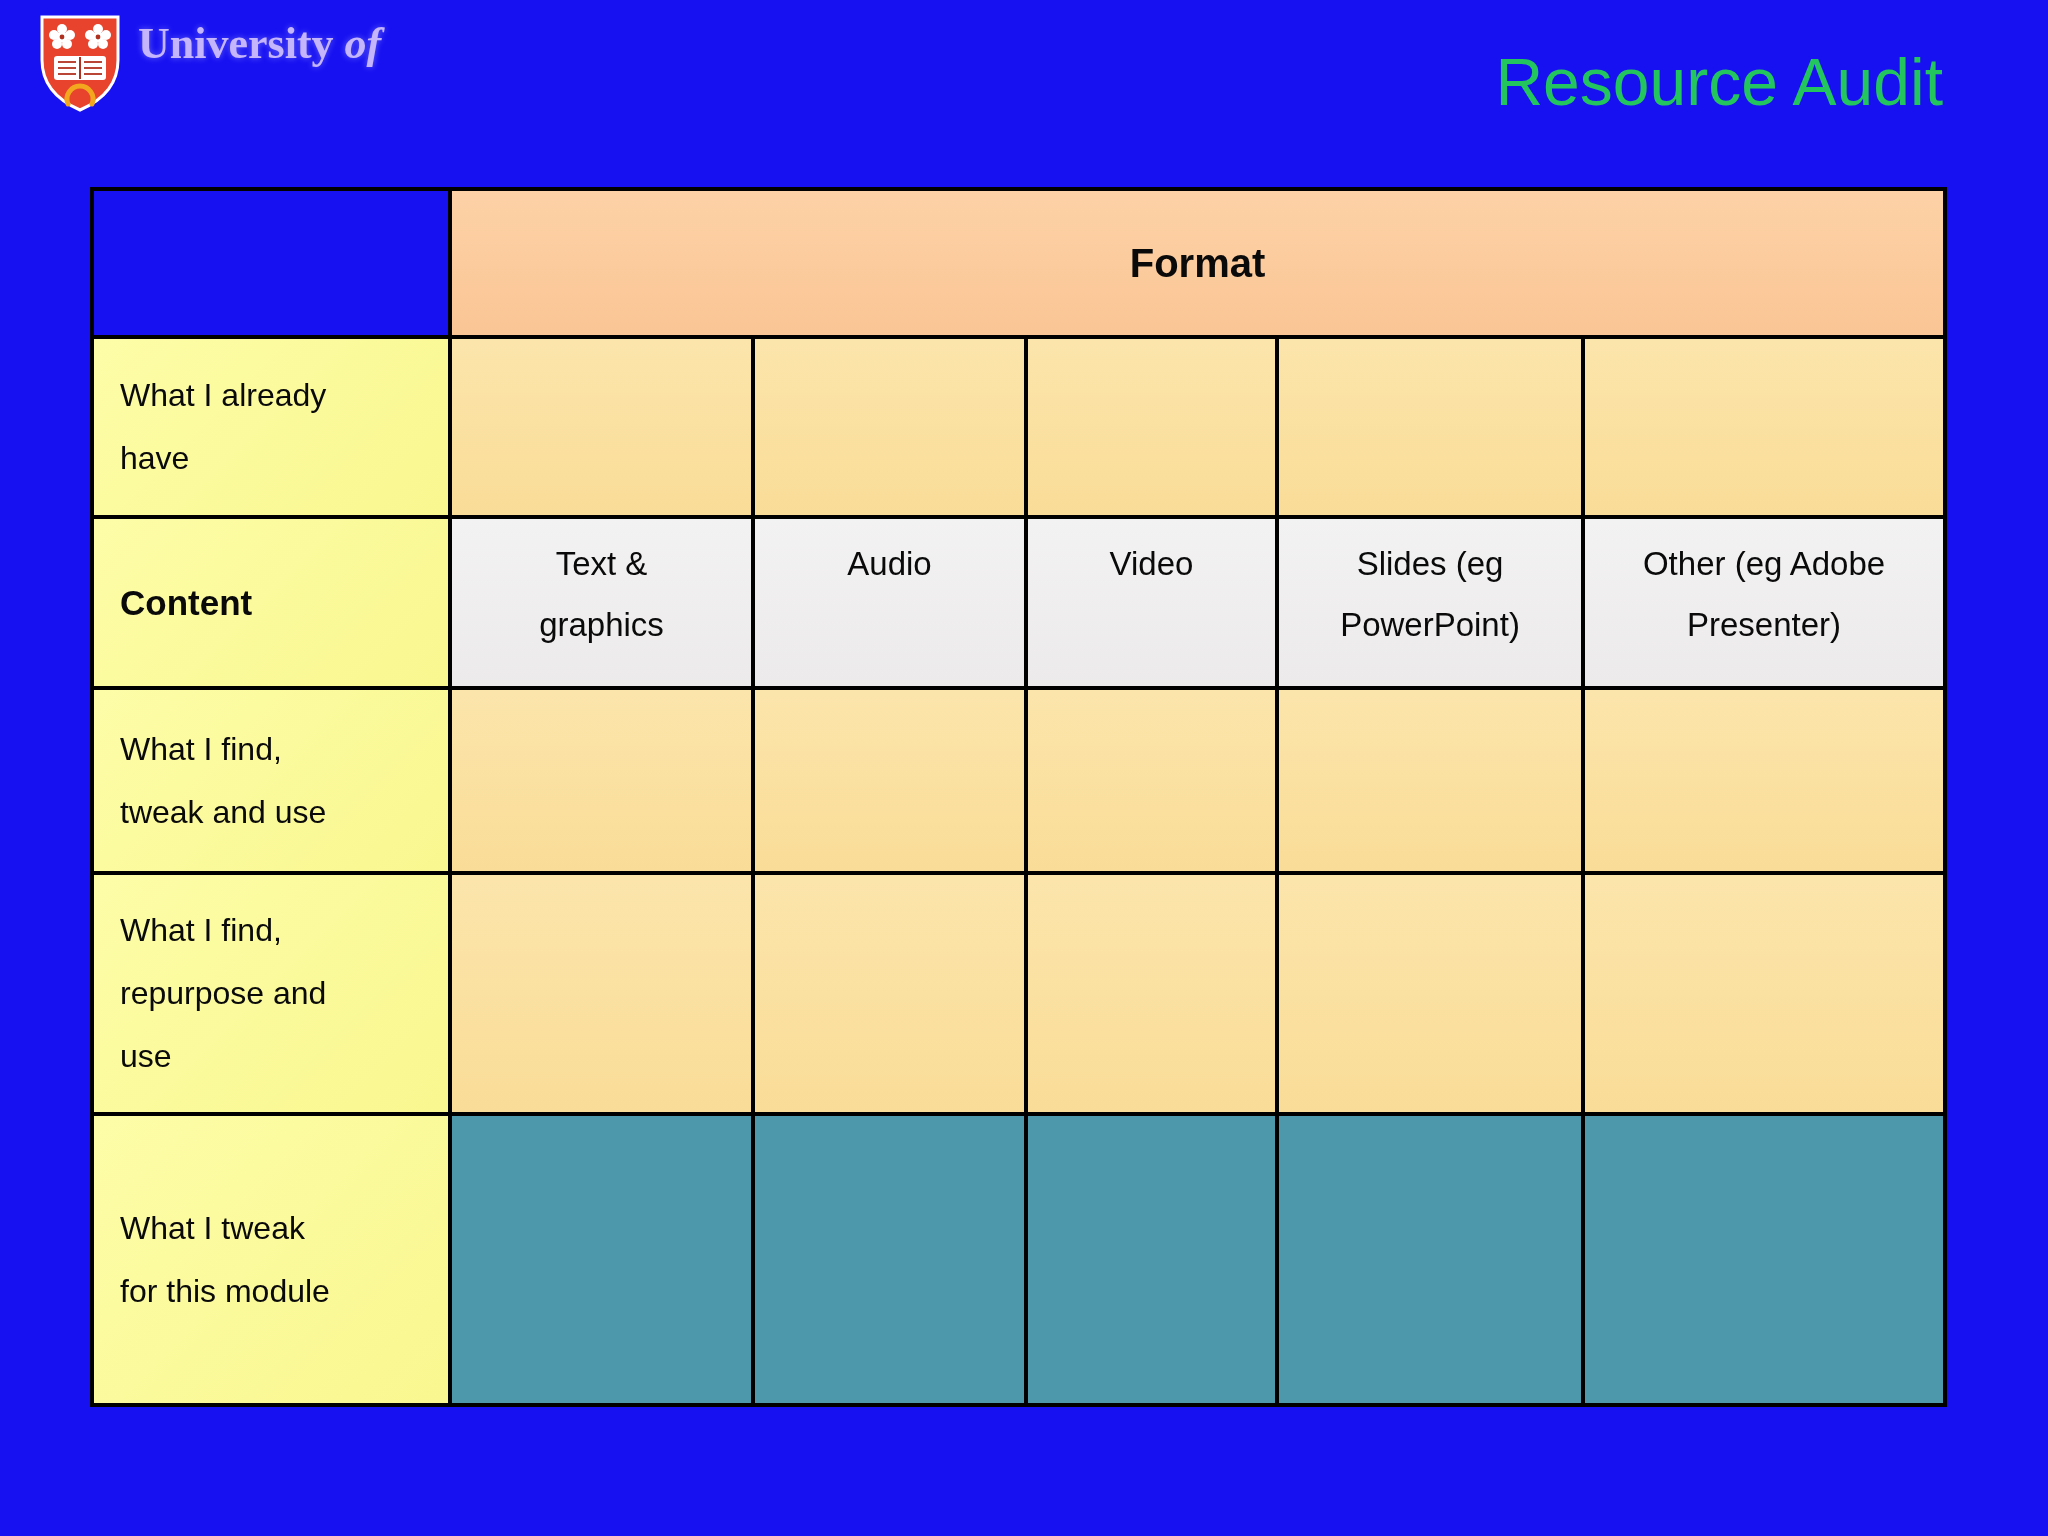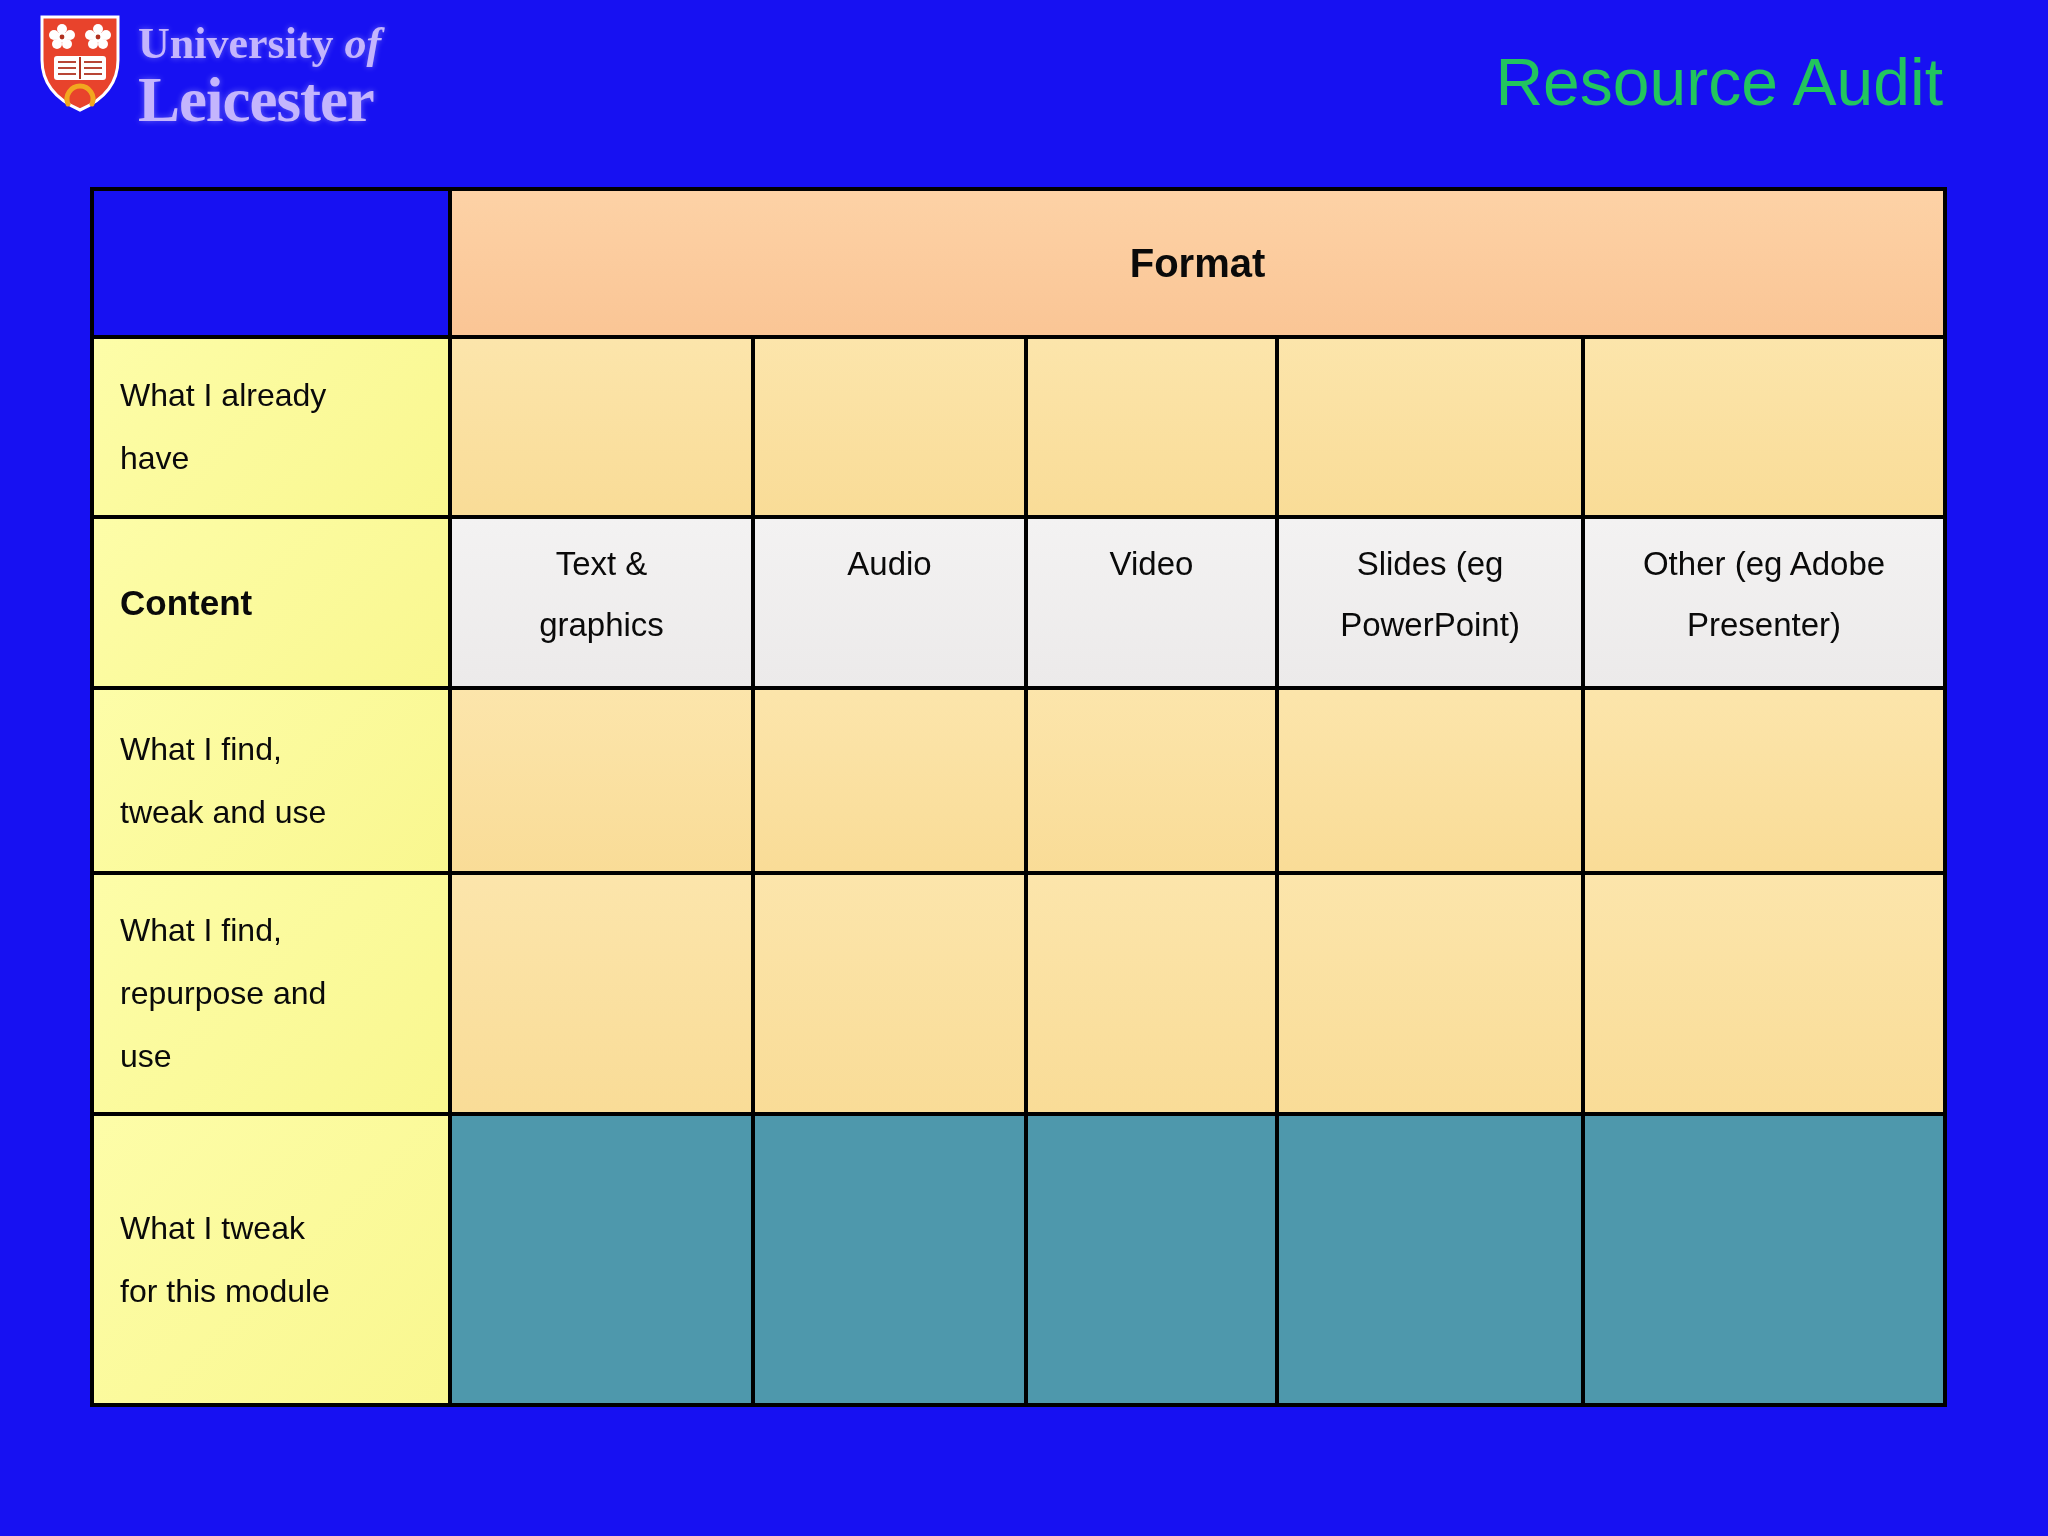--- a/index.html
+++ b/index.html
@@ -154,21 +154,20 @@
       <line x1="20" y1="60" x2="38" y2="60"></line>
       <line x1="46" y1="48" x2="64" y2="48"></line>
       <line x1="46" y1="54" x2="64" y2="54"></line>
       <line x1="46" y1="60" x2="64" y2="60"></line>
     </g>
 
     <path d="M30 90 A 13 13 0 1 1 54 90" fill="none" stroke="#f2a71f" stroke-width="5" stroke-linecap="round"></path>
   </svg>
   <div class="logo-text">
     <div class="logo-top"><span>University</span> <span class="of">of</span></div>
-    <div class="logo-bottom">Leicester</div>
   </div>
 </div>
 
 <div class="slide-title">Resource Audit</div>
 
 <table class="audit-table">
   <colgroup>
     <col style="width:358px">
     <col style="width:303px">
     <col style="width:273px">

